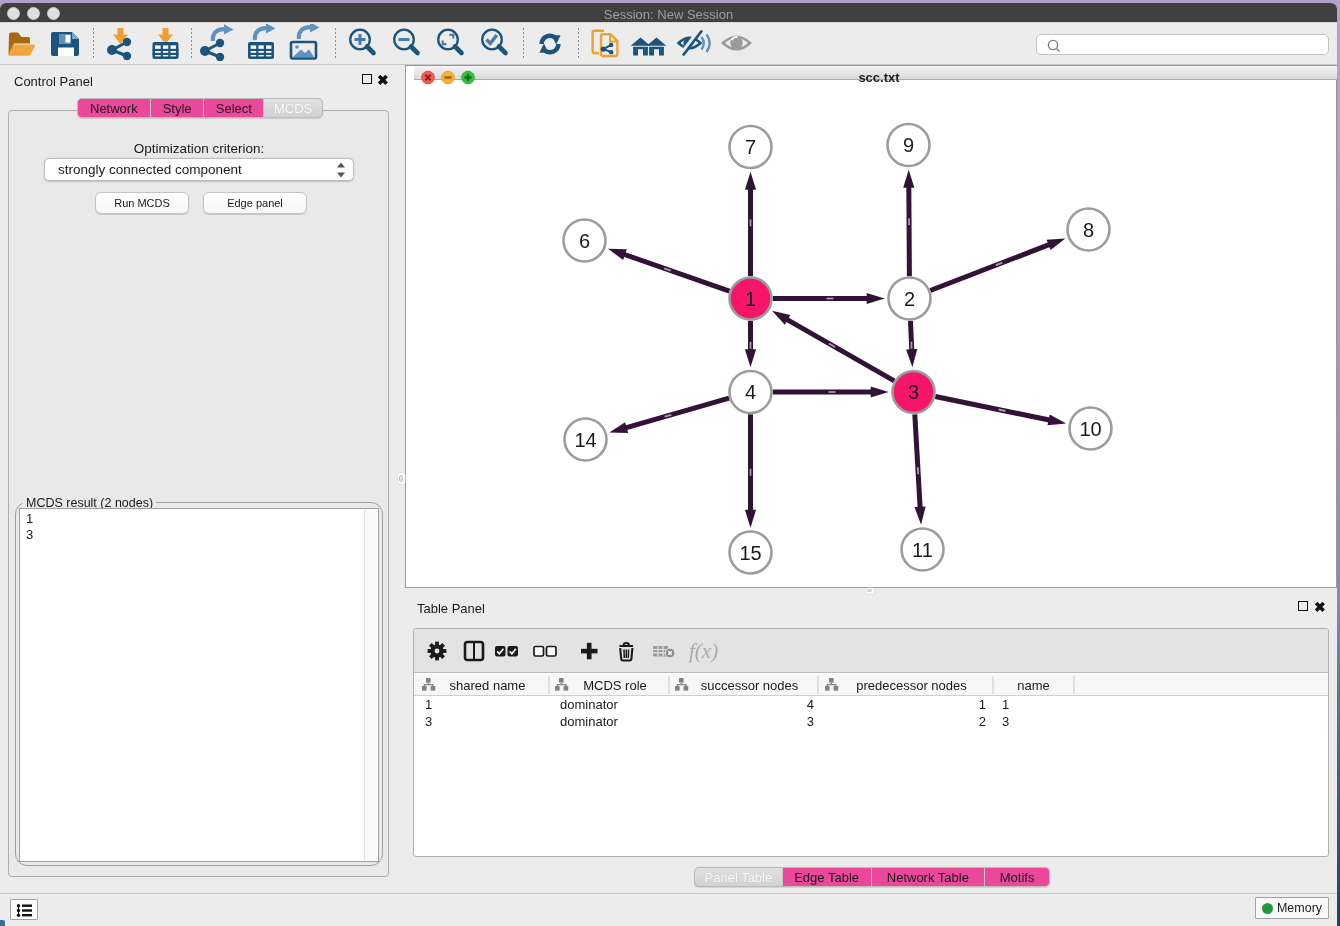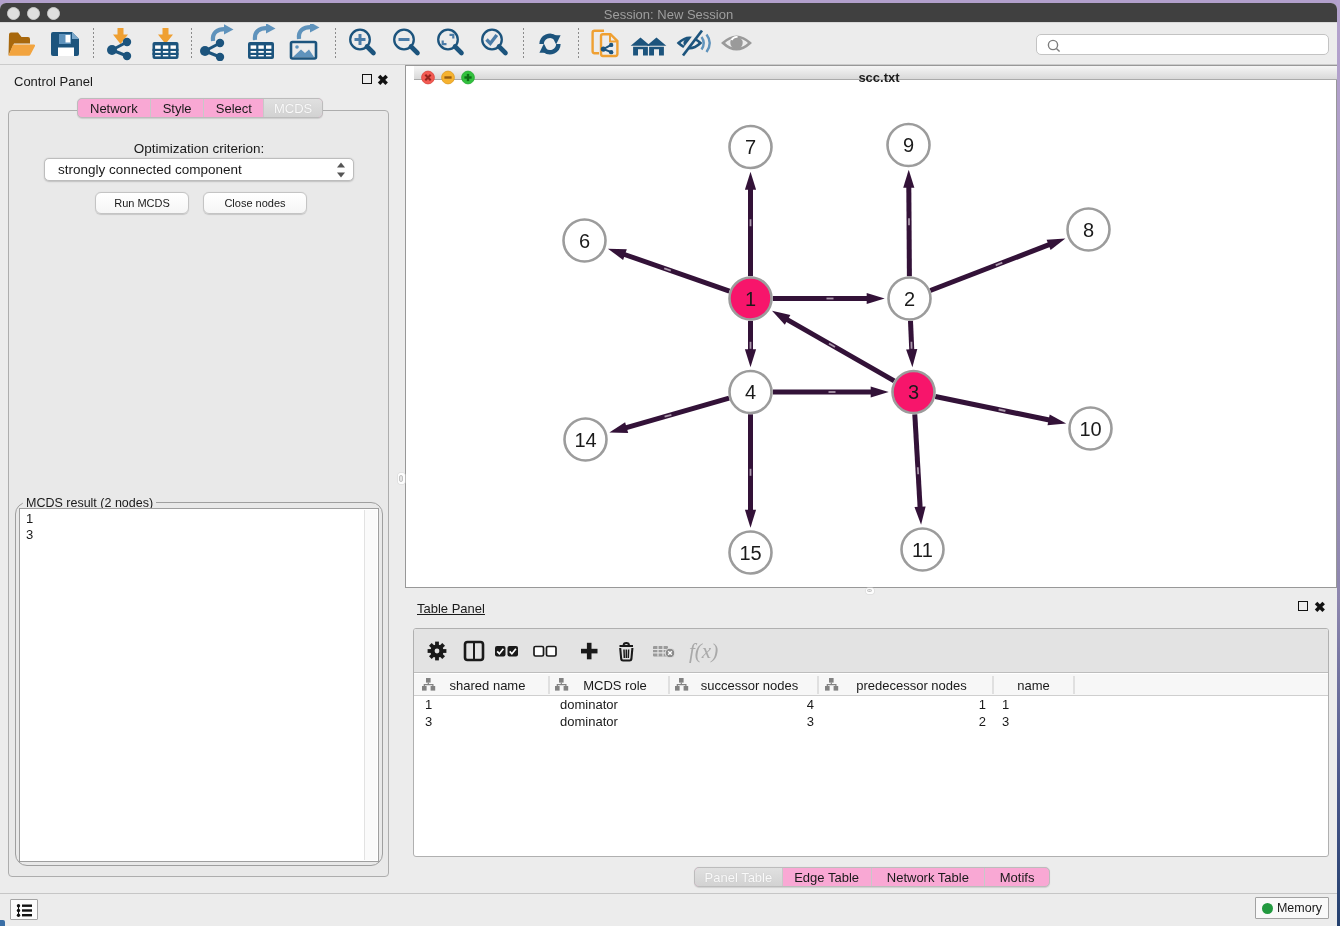--- a/index.html
+++ b/index.html
@@ -16,21 +16,21 @@
   #toolbar { position:absolute; left:0; top:21px; width:100%; height:41px;
              background:#ececec; border-bottom:1px solid #cbcbcb; }
   .vsep { position:absolute; top:4px; height:30px; width:1px;
           background-image:linear-gradient(#8b8b8b 45%, rgba(0,0,0,0) 0%);
           background-size:1px 4px; }
   #searchbox { position:absolute; left:1036px; top:10px; width:293px; height:21px;
                background:#fff; border:1px solid #c3c3c3; border-radius:5px; }
   
   #cp-title { position:absolute; left:14px; top:71px; font-size:13px; }
   .panebox { position:absolute; border:1px solid #adadad; border-radius:4px; background:#e9e9e9; }
-  .tabgrp { position:absolute; height:20px; display:flex; background:#f9a8d4;
+  .tabgrp { position:absolute; height:20px; display:flex; background:#ec4899;
             border:1px solid #bcbcbc; border-radius:5px; overflow:hidden;
             box-shadow:0 0.5px 1px rgba(0,0,0,0.12); }
   .tabgrp div { font-size:13px; line-height:19px; text-align:center; border-right:1px solid #c8c8c8; }
   .tabgrp div:last-child { border-right:none; }
   .tabsel { background:linear-gradient(#e0e0e0,#d2d2d2); color:#fafafa;
             text-shadow:0 0 1px #bbb; }
   .btn { position:absolute; background:linear-gradient(#ffffff,#f5f5f5); border:1px solid #c4c4c4;
          border-radius:6px; text-align:center; font-size:11px;
          box-shadow:0 0.5px 1px rgba(0,0,0,0.15); }
   
@@ -198,21 +198,21 @@
   </div>
   <div class="abs" style="left:9px; top:138px; width:380px; text-align:center; font-size:13.5px;">Optimization criterion:</div>
   <div class="abs" style="left:44px; top:155px; width:310px; height:23px; background:#fff; border:1px solid #bdbdbd; border-radius:5px; box-shadow:0 0.5px 1.5px rgba(0,0,0,0.18);">
     <span style="position:absolute; left:13px; top:3px; font-size:13.5px;">strongly connected component</span>
     <svg width="14" height="19" style="position:absolute; right:5px; top:2px;">
       <polygon points="7,1.5 11,6.5 3,6.5" fill="#555"></polygon>
       <polygon points="7,16.5 11,11.5 3,11.5" fill="#555"></polygon>
     </svg>
   </div>
   <div class="btn" style="left:95px; top:189px; width:94px; height:22px; line-height:21px;">Run MCDS</div>
-  <div class="btn" style="left:203px; top:189px; width:104px; height:22px; line-height:21px;">Close nodes</div>
+  <div class="btn" style="left:203px; top:189px; width:104px; height:22px; line-height:21px;">Edge panel</div>
 
   <div class="abs" style="left:15px; top:499px; width:368px; height:364px; border:1px solid #9f9f9f; border-radius:12px;">
     <span style="position:absolute; left:7px; top:-7px; background:#e9e9e9; padding:0 3px; font-size:12.5px;">MCDS result (2 nodes)</span>
     <div style="position:absolute; left:3px; top:5px; right:3px; bottom:3px; background:#fff; border:1px solid #9f9f9f;">
       <div style="position:absolute; left:6px; top:2px; font-size:13px; line-height:16px;">1<br>3</div>
       <div style="position:absolute; right:1px; top:1px; width:13px; bottom:1px; background:#fafafa; border-left:1px solid #e2e2e2;"></div>
     </div>
   </div>
 
   <div class="abs" style="left:405px; top:62px; width:932px; height:523px; border:1px solid #989898; background:#fff;">
@@ -288,21 +288,21 @@
 <text x="1090.5" y="434.5" text-anchor="middle" font-size="20" fill="#1b1b1b">10</text>
 <circle cx="922.5" cy="548.5" r="21" fill="#ffffff" stroke="#9c9c9c" stroke-width="2.6"></circle>
 <text x="922.5" y="555.5" text-anchor="middle" font-size="20" fill="#1b1b1b">11</text>
 <circle cx="585.5" cy="438.5" r="21" fill="#ffffff" stroke="#9c9c9c" stroke-width="2.6"></circle>
 <text x="585.5" y="445.5" text-anchor="middle" font-size="20" fill="#1b1b1b">14</text>
 <circle cx="750.5" cy="551.5" r="21" fill="#ffffff" stroke="#9c9c9c" stroke-width="2.6"></circle>
 <text x="750.5" y="558.5" text-anchor="middle" font-size="20" fill="#1b1b1b">15</text>
     </svg>
   </div>
 
-  <div id="tp-title" class="abs" style="left:417px; top:598px;text-decoration:underline;">Table Panel</div>
+  <div id="tp-title" class="abs" style="left:417px; top:598px;">Table Panel</div>
   <div class="fltico" style="left:1298px; top:598px;"></div>
   <div class="xico" style="left:1314px; top:598px;">✖</div>
 
   <div class="abs" style="left:413px; top:625px; width:916px; height:229px; border:1px solid #b0b0b0; border-radius:3px; background:#fff; overflow:hidden;">
     <div style="position:absolute; left:0; top:0; width:100%; height:44px; background:#e3e3e3; border-bottom:1px solid #bdbdbd;">
       <svg width="916" height="44" style="position:absolute;left:0;top:0">
 <g transform="translate(23,22)">
             <circle r="6.6" fill="#1a1a1a"></circle>
             <rect x="-1.9" y="-9.4" width="3.8" height="5.4" fill="#1a1a1a" transform="rotate(0)"></rect>
             <rect x="-1.9" y="-9.4" width="3.8" height="5.4" fill="#1a1a1a" transform="rotate(45)"></rect>

